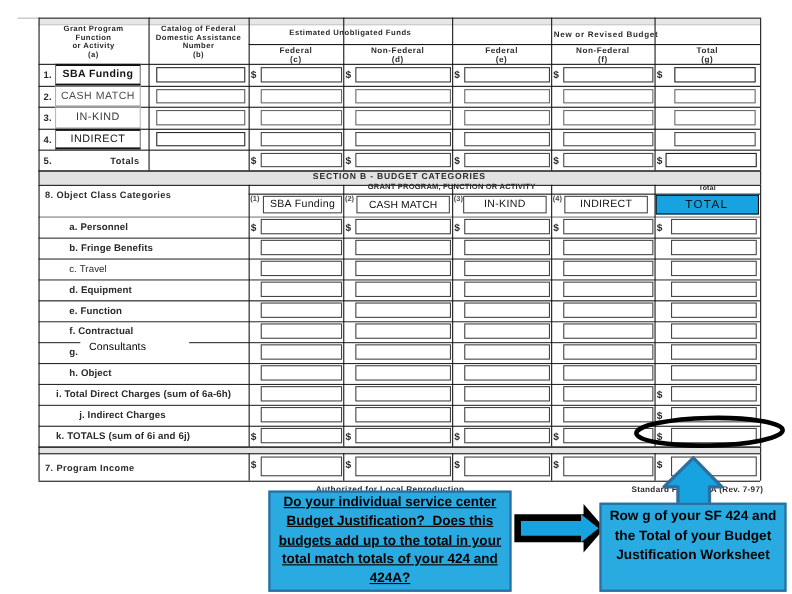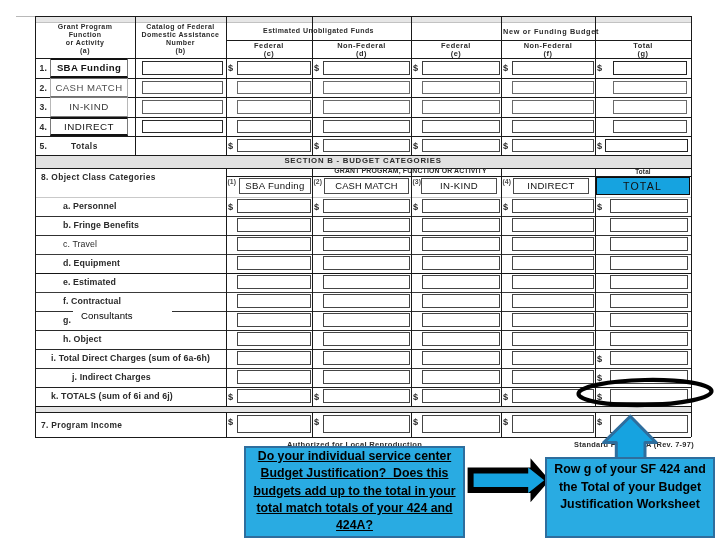--- a/index.html
+++ b/index.html
@@ -41,31 +41,31 @@
     <div class="vline" style="left:277px;top:0px;width:1px;height:139px;background:#1a1a1a"></div>
     <div class="vline" style="left:376px;top:0px;width:1px;height:139px;background:#1a1a1a"></div>
     <div class="vline" style="left:466px;top:0px;width:1px;height:139px;background:#1a1a1a"></div>
     <div class="vline" style="left:560px;top:0px;width:1px;height:139px;background:#1a1a1a"></div>
     <div class="vline" style="left:656px;top:0px;width:1px;height:139px;background:#1a1a1a"></div>
     <div class="ftxt" style="left:4.5px;top:46.6px;font-size:8.6px;font-weight:bold;color:#2b2b2b;letter-spacing:0.3px;">1.</div>
     <div class="ftxt" style="left:4.5px;top:66.6px;font-size:8.6px;font-weight:bold;color:#2b2b2b;letter-spacing:0.3px;">2.</div>
     <div class="ftxt" style="left:4.5px;top:85.6px;font-size:8.6px;font-weight:bold;color:#2b2b2b;letter-spacing:0.3px;">3.</div>
     <div class="ftxt" style="left:4.5px;top:105.6px;font-size:8.6px;font-weight:bold;color:#2b2b2b;letter-spacing:0.3px;">4.</div>
     <div class="ftxt" style="left:4.5px;top:124.6px;font-size:8.6px;font-weight:bold;color:#2b2b2b;letter-spacing:0.3px;">5.</div>
-    <div class="ftxt" style="left:36px;top:124.6px;font-size:8.4px;font-weight:bold;color:#2b2b2b;letter-spacing:0.45px;width:80px;text-align:left;">Totals</div>
+    <div class="ftxt" style="left:12px;top:124.6px;font-size:8.4px;font-weight:bold;color:#2b2b2b;letter-spacing:0.45px;width:80px;text-align:right;">Totals</div>
     <div class="ftxt" style="left:0px;top:7.0px;font-size:7.0px;font-weight:bold;color:#2b2b2b;letter-spacing:0.4px;width:100px;text-align:center;">Grant Program</div>
     <div class="ftxt" style="left:0px;top:15.0px;font-size:7.0px;font-weight:bold;color:#2b2b2b;letter-spacing:0.4px;width:100px;text-align:center;">Function</div>
     <div class="ftxt" style="left:0px;top:23.0px;font-size:7.0px;font-weight:bold;color:#2b2b2b;letter-spacing:0.4px;width:100px;text-align:center;">or Activity</div>
     <div class="ftxt" style="left:0px;top:30.6px;font-size:7.0px;font-weight:bold;color:#2b2b2b;letter-spacing:0.4px;width:100px;text-align:center;">(a)</div>
     <div class="ftxt" style="left:100px;top:7.0px;font-size:7.0px;font-weight:bold;color:#2b2b2b;letter-spacing:0.4px;width:91px;text-align:center;">Catalog of Federal</div>
     <div class="ftxt" style="left:100px;top:15.0px;font-size:7.0px;font-weight:bold;color:#2b2b2b;letter-spacing:0.4px;width:91px;text-align:center;">Domestic Assistance</div>
     <div class="ftxt" style="left:100px;top:23.0px;font-size:7.0px;font-weight:bold;color:#2b2b2b;letter-spacing:0.4px;width:91px;text-align:center;">Number</div>
     <div class="ftxt" style="left:100px;top:30.6px;font-size:7.0px;font-weight:bold;color:#2b2b2b;letter-spacing:0.4px;width:91px;text-align:center;">(b)</div>
     <div class="ftxt" style="left:191px;top:11.3px;font-size:7.0px;font-weight:bold;color:#2b2b2b;letter-spacing:0.45px;width:185px;text-align:center;">Estimated Unobligated Funds</div>
-    <div class="ftxt" style="left:376px;top:11.3px;font-size:7.3px;font-weight:bold;color:#2b2b2b;letter-spacing:0.65px;width:280px;text-align:center;">New or Funding Budget</div>
+    <div class="ftxt" style="left:376px;top:11.3px;font-size:7.3px;font-weight:bold;color:#2b2b2b;letter-spacing:0.65px;width:280px;text-align:center;">New or Revised Budget</div>
     <div class="ftxt" style="left:191px;top:25.4px;font-size:7.4px;font-weight:bold;color:#2b2b2b;letter-spacing:0.5px;width:86px;text-align:center;">Federal</div>
     <div class="ftxt" style="left:191px;top:32.6px;font-size:7.4px;font-weight:bold;color:#2b2b2b;letter-spacing:0.5px;width:86px;text-align:center;">(c)</div>
     <div class="ftxt" style="left:277px;top:25.4px;font-size:7.4px;font-weight:bold;color:#2b2b2b;letter-spacing:0.5px;width:99px;text-align:center;">Non-Federal</div>
     <div class="ftxt" style="left:277px;top:32.6px;font-size:7.4px;font-weight:bold;color:#2b2b2b;letter-spacing:0.5px;width:99px;text-align:center;">(d)</div>
     <div class="ftxt" style="left:376px;top:25.4px;font-size:7.4px;font-weight:bold;color:#2b2b2b;letter-spacing:0.5px;width:90px;text-align:center;">Federal</div>
     <div class="ftxt" style="left:376px;top:32.6px;font-size:7.4px;font-weight:bold;color:#2b2b2b;letter-spacing:0.5px;width:90px;text-align:center;">(e)</div>
     <div class="ftxt" style="left:466px;top:25.4px;font-size:7.4px;font-weight:bold;color:#2b2b2b;letter-spacing:0.5px;width:94px;text-align:center;">Non-Federal</div>
     <div class="ftxt" style="left:466px;top:32.6px;font-size:7.4px;font-weight:bold;color:#2b2b2b;letter-spacing:0.5px;width:94px;text-align:center;">(f)</div>
     <div class="ftxt" style="left:560px;top:25.4px;font-size:7.4px;font-weight:bold;color:#2b2b2b;letter-spacing:0.5px;width:96px;text-align:center;">Total</div>
     <div class="ftxt" style="left:560px;top:32.6px;font-size:7.4px;font-weight:bold;color:#2b2b2b;letter-spacing:0.5px;width:96px;text-align:center;">(g)</div>
@@ -135,21 +135,21 @@
     <div class="vline" style="left:191px;top:152px;width:1px;height:238px;background:#1a1a1a"></div>
     <div class="vline" style="left:277px;top:152px;width:1px;height:238px;background:#1a1a1a"></div>
     <div class="vline" style="left:376px;top:152px;width:1px;height:238px;background:#1a1a1a"></div>
     <div class="vline" style="left:466px;top:152px;width:1px;height:238px;background:#1a1a1a"></div>
     <div class="vline" style="left:560px;top:152px;width:1px;height:238px;background:#1a1a1a"></div>
     <div class="vline" style="left:656px;top:152px;width:1px;height:238px;background:#1a1a1a"></div>
     <div class="ftxt" style="left:28px;top:185.0px;font-size:8.8px;font-weight:bold;color:#2b2b2b;letter-spacing:0.1px;">a. Personnel</div>
     <div class="ftxt" style="left:28px;top:204.0px;font-size:8.8px;font-weight:bold;color:#2b2b2b;letter-spacing:0.1px;">b. Fringe Benefits</div>
     <div class="ftxt" style="left:28px;top:223.0px;font-size:8.8px;font-weight:normal;color:#2b2b2b;letter-spacing:0.1px;">c. Travel</div>
     <div class="ftxt" style="left:28px;top:242.0px;font-size:8.8px;font-weight:bold;color:#2b2b2b;letter-spacing:0.1px;">d. Equipment</div>
-    <div class="ftxt" style="left:28px;top:261.0px;font-size:8.8px;font-weight:bold;color:#2b2b2b;letter-spacing:0.1px;">e. Estimated</div>
+    <div class="ftxt" style="left:28px;top:261.0px;font-size:8.8px;font-weight:bold;color:#2b2b2b;letter-spacing:0.1px;">e. Function</div>
     <div class="ftxt" style="left:28px;top:280.0px;font-size:8.8px;font-weight:bold;color:#2b2b2b;letter-spacing:0.1px;">f. Contractual</div>
     <div class="ftxt" style="left:28px;top:299.0px;font-size:8.8px;font-weight:bold;color:#2b2b2b;letter-spacing:0.1px;">g.</div>
     <div class="ftxt" style="left:28px;top:318.0px;font-size:8.8px;font-weight:bold;color:#2b2b2b;letter-spacing:0.1px;">h. Object</div>
     <div class="ftxt" style="left:16px;top:337.0px;font-size:8.8px;font-weight:bold;color:#2b2b2b;letter-spacing:0.1px;">i. Total Direct Charges (sum of 6a-6h)</div>
     <div class="ftxt" style="left:16px;top:356.0px;font-size:8.8px;font-weight:bold;color:#2b2b2b;letter-spacing:0.1px;padding-left:21px;">j. Indirect Charges</div>
     <div class="ftxt" style="left:16px;top:375.0px;font-size:8.8px;font-weight:bold;color:#2b2b2b;letter-spacing:0.1px;">k. TOTALS (sum of 6i and 6j)</div>
     <div class="ftxt" style="left:192.6px;top:161.6px;font-size:6.8px;font-weight:bold;color:#4a4a4a;letter-spacing:0px;">(1)</div>
     <div class="ftxt" style="left:278.6px;top:161.6px;font-size:6.8px;font-weight:bold;color:#4a4a4a;letter-spacing:0px;">(2)</div>
     <div class="ftxt" style="left:377.6px;top:161.6px;font-size:6.8px;font-weight:bold;color:#4a4a4a;letter-spacing:0px;">(3)</div>
     <div class="ftxt" style="left:467.6px;top:161.6px;font-size:6.8px;font-weight:bold;color:#4a4a4a;letter-spacing:0px;">(4)</div>

